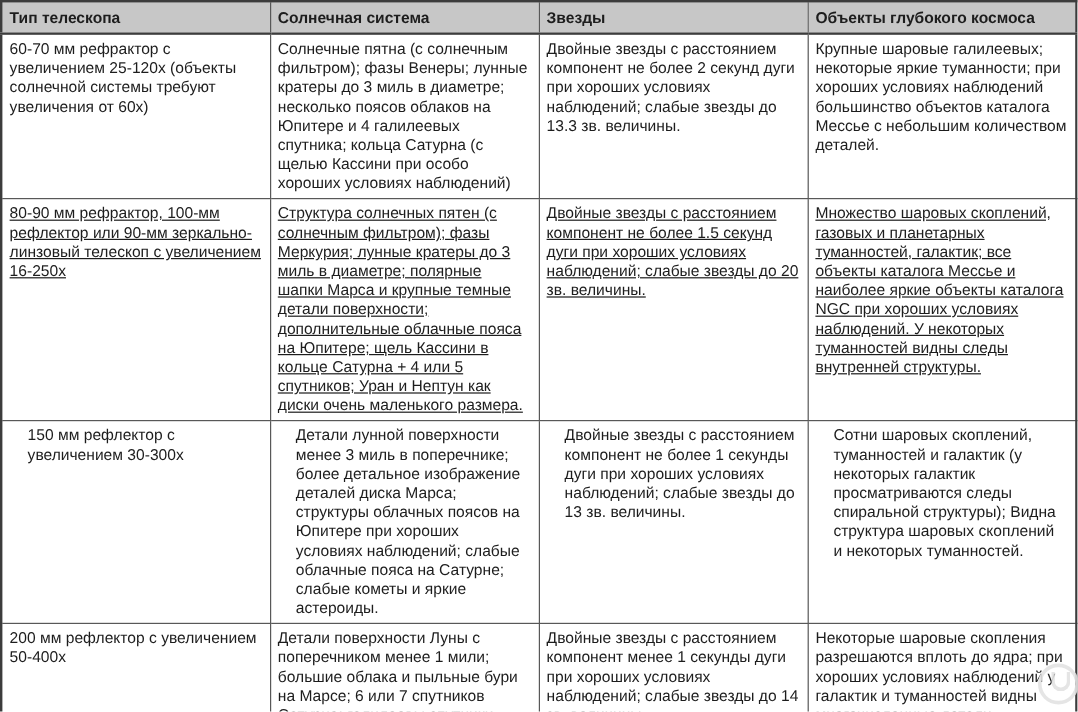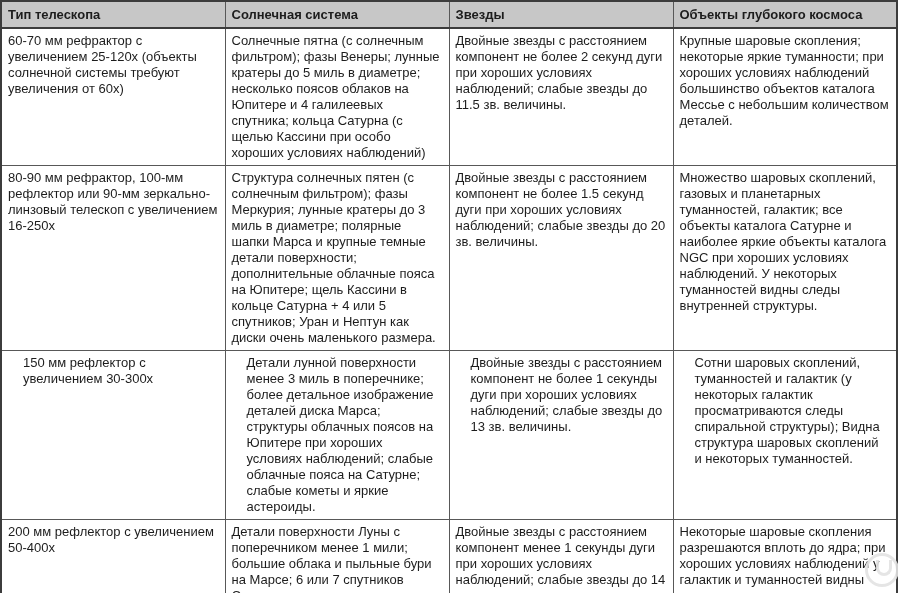--- a/index.html
+++ b/index.html
@@ -30,21 +30,21 @@
   }
   thead th {
     background: #c7c7c7;
     border-bottom: 2px solid #3c3c3c;
     font-weight: bold;
     height: 16px;
     padding-top: 5px;
     white-space: nowrap;
   }
   tbody tr:nth-child(1) td { height: 132px; margin-top: 32px; }
-  tbody tr:nth-child(2) td { height: 155px; }
+  tbody tr:nth-child(2) td { height: 155px; text-decoration: underline; }
   tbody tr:nth-child(3) td { height: 143px; padding-left: 21px; }
   tbody tr:nth-child(4) td { height: 135px; }
 
   .watermark {
     position: absolute;
     right: 5px; bottom: 6px;
     display: flex;
     align-items: center;
     pointer-events: none;
     opacity: 0.9;
@@ -89,29 +89,29 @@
     <tr>
       <th>Тип телескопа</th>
       <th>Солнечная система</th>
       <th>Звезды</th>
       <th>Объекты глубокого космоса</th>
     </tr>
   </thead>
   <tbody>
     <tr>
       <td>60-70 мм рефрактор с увеличением 25-120х (объекты солнечной системы требуют увеличения от 60х)</td>
-      <td>Солнечные пятна (с солнечным фильтром); фазы Венеры; лунные кратеры до 5 миль в диаметре; несколько поясов облаков на Юпитере и 4 галилеевых спутника; кольца Сатурна (с щелью Кассини при особо хороших условиях наблюдений)</td>
-      <td>Двойные звезды с расстоянием компонент не более 2 секунд дуги при хороших условиях наблюдений; слабые звезды до 11.5 зв. величины.</td>
-      <td>Крупные шаровые скопления; некоторые яркие туманности; при хороших условиях наблюдений большинство объектов каталога Мессье с небольшим количеством деталей.</td>
+      <td>Солнечные пятна (с солнечным фильтром); фазы Венеры; лунные кратеры до 3 миль в диаметре; несколько поясов облаков на Юпитере и 4 галилеевых спутника; кольца Сатурна (с щелью Кассини при особо хороших условиях наблюдений)</td>
+      <td>Двойные звезды с расстоянием компонент не более 2 секунд дуги при хороших условиях наблюдений; слабые звезды до 13.3 зв. величины.</td>
+      <td>Крупные шаровые галилеевых; некоторые яркие туманности; при хороших условиях наблюдений большинство объектов каталога Мессье с небольшим количеством деталей.</td>
     </tr>
     <tr>
       <td>80-90 мм рефрактор, 100-мм рефлектор или 90-мм зеркально-линзовый телескоп с увеличением 16-250х</td>
       <td>Структура солнечных пятен (с солнечным фильтром); фазы Меркурия; лунные кратеры до 3 миль в диаметре; полярные шапки Марса и крупные темные детали поверхности; дополнительные облачные пояса на Юпитере; щель Кассини в кольце Сатурна + 4 или 5 спутников; Уран и Нептун как диски очень маленького размера.</td>
       <td>Двойные звезды с расстоянием компонент не более 1.5 секунд дуги при хороших условиях наблюдений; слабые звезды до 20 зв. величины.</td>
-      <td>Множество шаровых скоплений, газовых и планетарных туманностей, галактик; все объекты каталога Сатурне и наиболее яркие объекты каталога NGC при хороших условиях наблюдений. У некоторых туманностей видны следы внутренней структуры.</td>
+      <td>Множество шаровых скоплений, газовых и планетарных туманностей, галактик; все объекты каталога Мессье и наиболее яркие объекты каталога NGC при хороших условиях наблюдений. У некоторых туманностей видны следы внутренней структуры.</td>
     </tr>
     <tr>
       <td>150 мм рефлектор с увеличением 30-300х</td>
       <td>Детали лунной поверхности менее 3 миль в поперечнике; более детальное изображение деталей диска Марса; структуры облачных поясов на Юпитере при хороших условиях наблюдений; слабые облачные пояса на Сатурне; слабые кометы и яркие астероиды.</td>
       <td>Двойные звезды с расстоянием компонент не более 1 секунды дуги при хороших условиях наблюдений; слабые звезды до 13 зв. величины.</td>
       <td>Сотни шаровых скоплений, туманностей и галактик (у некоторых галактик просматриваются следы спиральной структуры); Видна структура шаровых скоплений и некоторых туманностей.</td>
     </tr>
     <tr>
       <td>200 мм рефлектор с увеличением 50-400х</td>
       <td>Детали поверхности Луны с поперечником менее 1 мили; большие облака и пыльные бури на Марсе; 6 или 7 спутников Сатурна; галилеевы спутники Юпитера в виде дисков на больших увеличениях; слабые астероиды.</td>

